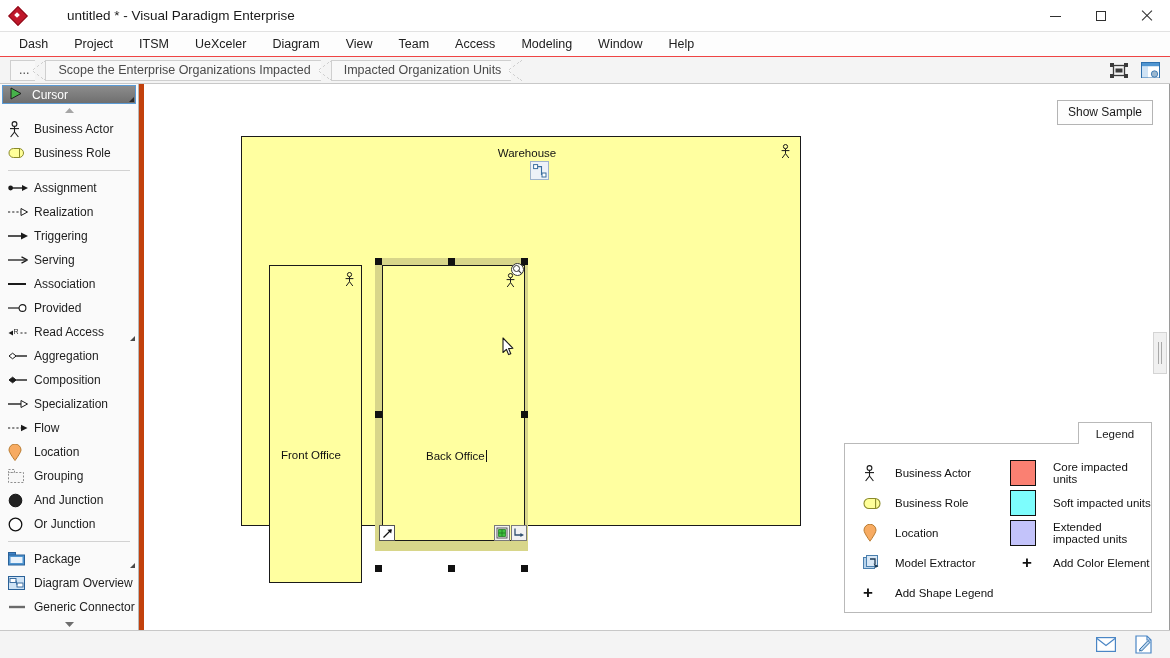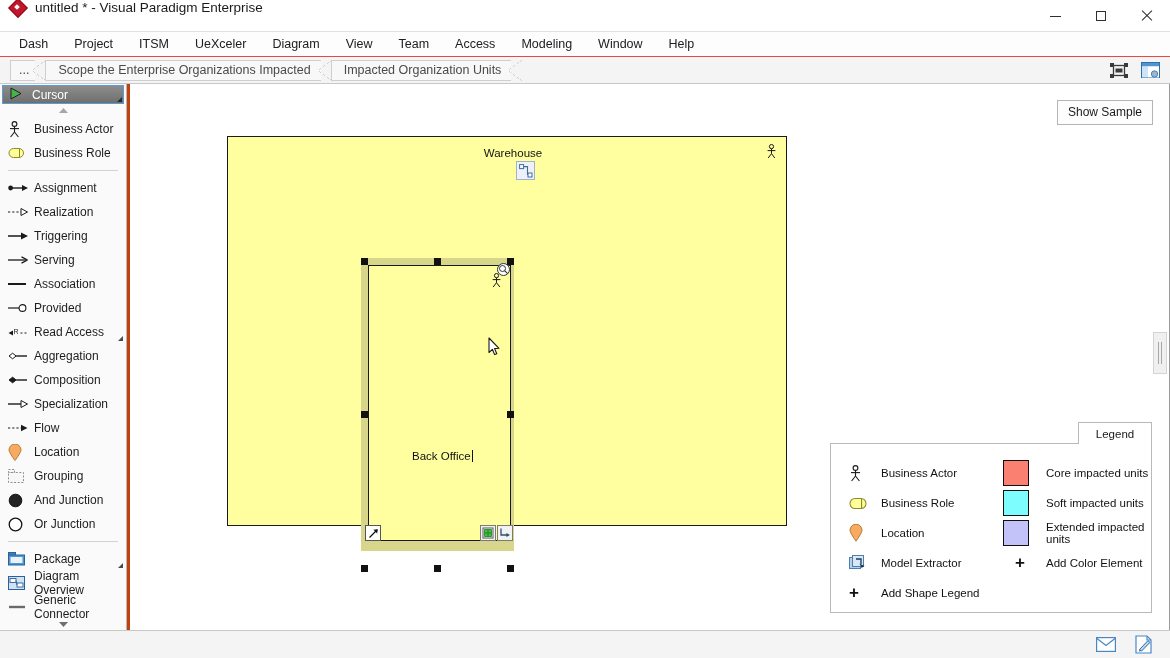--- a/index.html
+++ b/index.html
@@ -13,22 +13,23 @@
     overflow:hidden;
     position:relative;
     -webkit-font-smoothing:antialiased;
   }
 
   
   .titlebar{
     height:32px; width:100%;
     background:#ffffff;
     border-bottom:1px solid #e2e2e2;
-    display:flex; 
+    display:flex; align-items:center;
     position:relative;
+    gap:32px;
   }
   .app-logo{
     width:16px;height:16px;margin-left:10px;margin-right:9px;
     position:relative;flex:none;
   }
   .app-logo:before{
     content:""; position:absolute; left:1px; top:1px;
     width:12px;height:12px;background:#c0172a;
     transform:rotate(45deg);
     border:1px solid #8c0d1c;
@@ -100,21 +101,21 @@
 
   
   .main{
     position:absolute; left:0; top:84px; right:0; bottom:28px;
     display:flex;
     background:#ffffff;
   }
 
   
   .palette{
-    width:127px;flex:none;
+    width:139px;flex:none;
     background:#fafafa;
     border-right:1px solid #b8b8b8;
     position:relative;
     overflow:hidden;
   }
   .pal-cursor{
     margin:1px 2px 0 2px;
     height:19px;
     background:linear-gradient(to bottom,#8c8c8c,#6f6f6f);
     border:1px solid #5b9bd5;
@@ -148,21 +149,21 @@
   .pal-sep{ height:1px;background:#d2d2d2;margin:5px 8px; }
   .pal-bottom-arrow{
     position:absolute;left:0;right:0;bottom:2px;
     display:flex;align-items:center;justify-content:center;
     color:#7a7a7a;font-size:8px;
   }
 
   
   .canvas-wrap{
     flex:1;position:relative;background:#ffffff;overflow:hidden;
-    border-left:3px solid #c2410c;
+    border-left:5px solid #c2410c;
   }
   .show-sample{
     position:absolute;right:17px;top:16px;
     padding:5px 10px;
     background:#fdfdfd;border:1px solid #b4b4b4;
     font-size:12px;color:#1a1a1a;
     line-height:13px;
   }
 
   .warehouse{
@@ -580,20 +581,32 @@
       <div class="wh-actor">
         <svg width="11" height="15" viewBox="0 0 11 15">
           <circle cx="5.5" cy="2.6" r="2.1" fill="none" stroke="#1a1a1a" stroke-width="1"></circle>
           <line x1="5.5" y1="4.8" x2="5.5" y2="9.6" stroke="#1a1a1a" stroke-width="1"></line>
           <line x1="1.6" y1="6.6" x2="9.4" y2="6.6" stroke="#1a1a1a" stroke-width="1"></line>
           <line x1="5.5" y1="9.6" x2="2.2" y2="14" stroke="#1a1a1a" stroke-width="1"></line>
           <line x1="5.5" y1="9.6" x2="8.8" y2="14" stroke="#1a1a1a" stroke-width="1"></line>
         </svg>
       </div>
 
+      <div class="unit" id="front-office">
+        <div class="unit-actor">
+          <svg width="11" height="15" viewBox="0 0 11 15">
+            <circle cx="5.5" cy="2.6" r="2.1" fill="none" stroke="#1a1a1a" stroke-width="1"></circle>
+            <line x1="5.5" y1="4.8" x2="5.5" y2="9.6" stroke="#1a1a1a" stroke-width="1"></line>
+            <line x1="1.6" y1="6.6" x2="9.4" y2="6.6" stroke="#1a1a1a" stroke-width="1"></line>
+            <line x1="5.5" y1="9.6" x2="2.2" y2="14" stroke="#1a1a1a" stroke-width="1"></line>
+            <line x1="5.5" y1="9.6" x2="8.8" y2="14" stroke="#1a1a1a" stroke-width="1"></line>
+          </svg>
+        </div>
+        <div class="unit-label">Front Office</div>
+      </div>
 
       <div class="sel-wrap">
         <div class="sel-band"></div>
         <div class="sel-inner">
           <div class="unit-actor" style="right:8px;top:7px;">
             <svg width="11" height="15" viewBox="0 0 11 15">
               <circle cx="5.5" cy="2.6" r="2.1" fill="none" stroke="#1a1a1a" stroke-width="1"></circle>
               <line x1="5.5" y1="4.8" x2="5.5" y2="9.6" stroke="#1a1a1a" stroke-width="1"></line>
               <line x1="1.6" y1="6.6" x2="9.4" y2="6.6" stroke="#1a1a1a" stroke-width="1"></line>
               <line x1="5.5" y1="9.6" x2="2.2" y2="14" stroke="#1a1a1a" stroke-width="1"></line>

